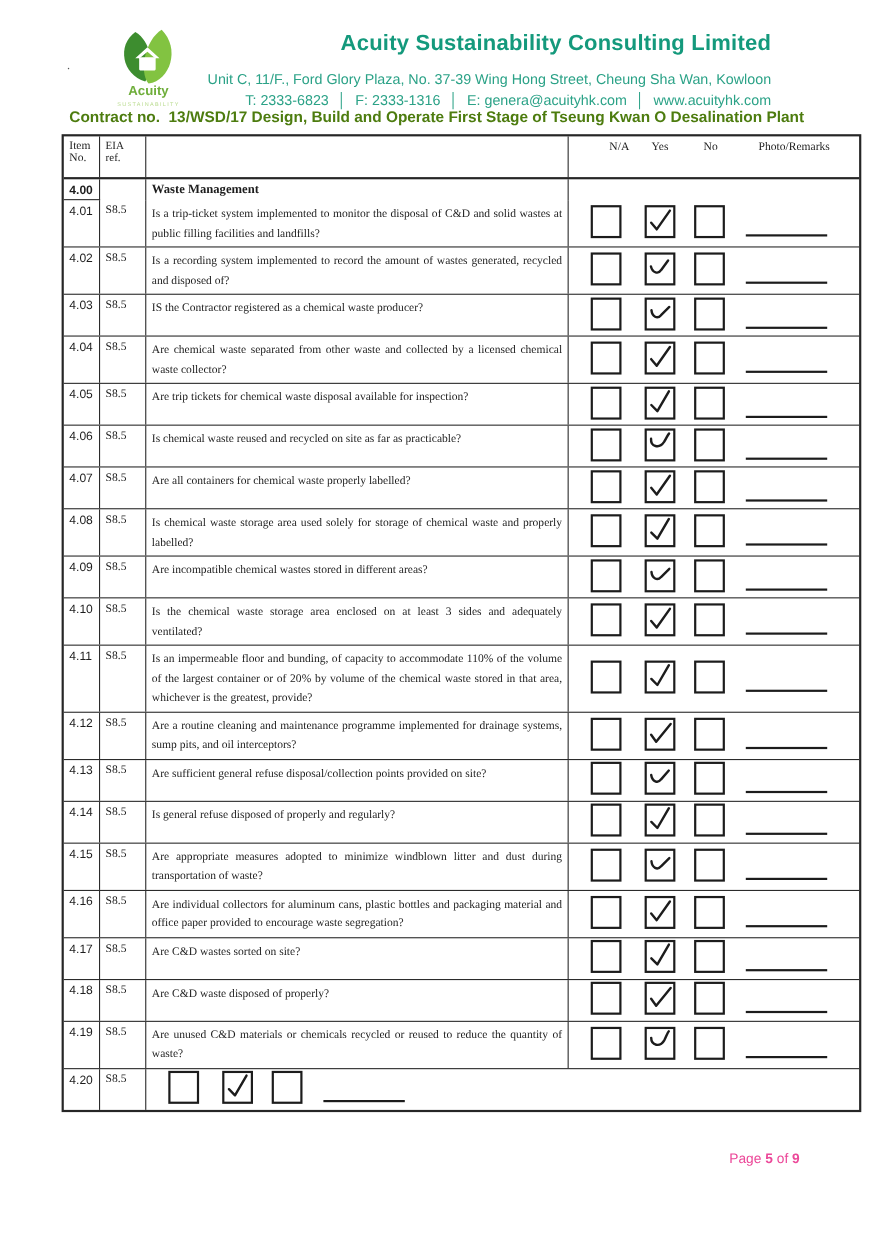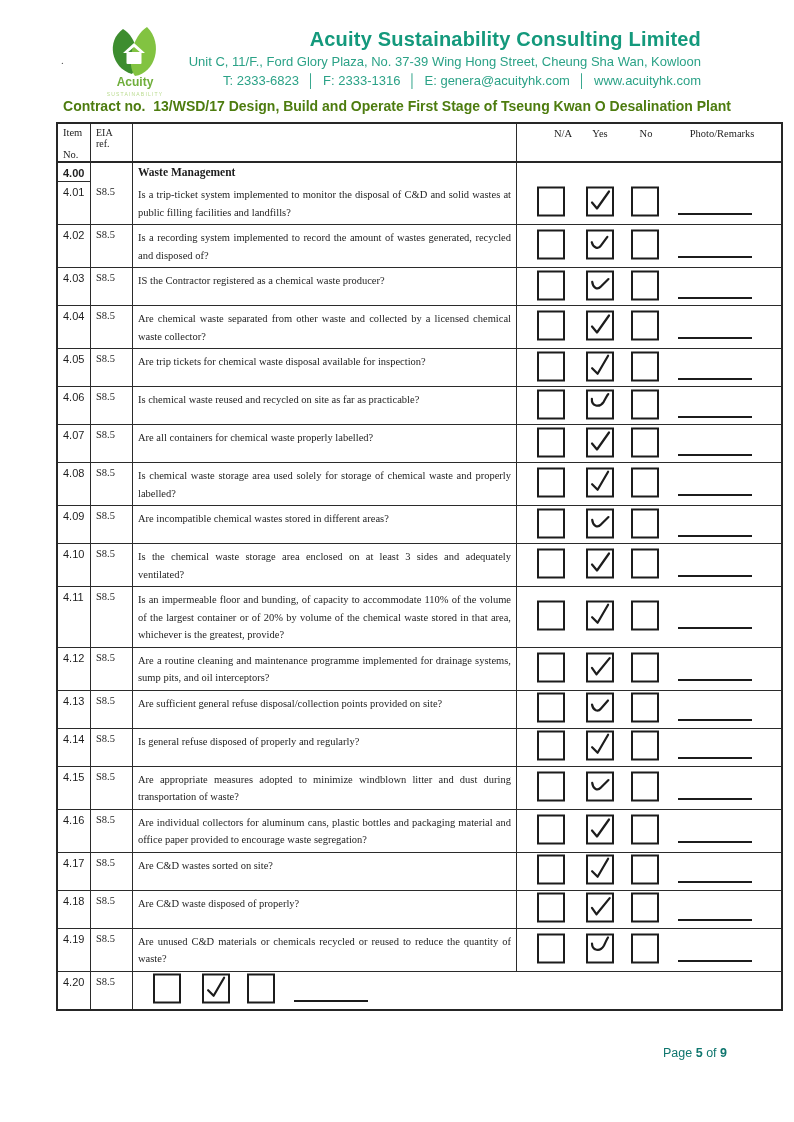--- a/index.html
+++ b/index.html
@@ -8,21 +8,21 @@
     background:#ffffff; overflow:hidden;
     font-family:"Liberation Serif", serif; color:#1d1d1d;
   }
   .speck { position:absolute; left:61px; top:54px; font-size:11px; color:#555; }
 
   
   .page-header { position:relative; height:96px; }
   .logo { position:absolute; left:92px; top:24px; width:96px; height:76px; }
   .logo text { font-family:"Liberation Sans", sans-serif; }
   .head-text { position:absolute; right:93px; top:28px; text-align:right; font-family:"Liberation Sans", sans-serif; }
-  .company-name { font-size:20px; font-weight:bold; color:var(--name-green,#14997c); letter-spacing:0.2px; margin-bottom:1px; }
+  .company-name { font-size:20px; font-weight:bold; color:var(--name-green,#14997c); letter-spacing:0.2px; margin-bottom:11px; }
   .addr-line, .contact-line { font-size:13px; color:var(--text-green,#2ba287); line-height:19px; }
   .contact-line .sep { padding:0 8px; font-weight:300; color:var(--text-green,#2ba287); }
 
   .doc-title {
     text-align:center; font-family:"Liberation Sans", sans-serif;
     font-size:14px; font-weight:bold; color:#4d7c0f; white-space:pre-wrap;
     margin-top:2px;
   }
 
   
@@ -30,21 +30,21 @@
     position:absolute; left:56px; top:122px; width:723px;
     border:2px solid #262626; background:#fff;
   }
   .grid-row { display:grid; grid-template-columns:33px 42px 384px 1fr; }
   .cell { box-sizing:border-box; padding:3px 5px 2px 5px; }
   .b-r { border-right:1.5px solid #2b2b2b; }
   .b-b { border-bottom:1.5px solid #2b2b2b; }
 
   
   .head-row { height:37px; border-bottom:2px solid #262626; }
-  .head-item { display:flex; flex-direction:column; justify-content:space-between; font-size:10.5px; padding-bottom:1px; }
+  .head-item { display:flex; flex-direction:column; justify-content:flex-start; font-size:10.5px; padding-bottom:1px; }
   .head-eia { font-size:10px; }
   .head-checks { position:relative; font-size:10.5px; }
   .lbl { position:absolute; top:4px; text-align:center; }
   .lbl-na  { left:17px;  width:34px;margin-left:12px; }
   .lbl-yes { left:66px;  width:34px; }
   .lbl-no  { left:112px; width:34px; }
   .lbl-rem { left:150px; width:110px; }
 
   
   .section-row { height:19px; }
@@ -72,21 +72,21 @@
   }
   .tick { position:absolute; left:-1px; top:0px; width:26px; height:26px; overflow:visible; }
   .tick path { fill:none; stroke:#1c1c1c; stroke-width:2.2; stroke-linecap:round; stroke-linejoin:round; }
   .tick.hook { top:-7px; }
   .tick.r1 { transform:rotate(-5deg); }
   .tick.r2 { transform:rotate(4deg); }
 
   
   .page-footer {
     position:absolute; top:1046px; right:67px;
-    font-family:"Liberation Sans", sans-serif; font-size:12.5px; color:#0f766e;
+    font-family:"Liberation Sans", sans-serif; font-size:12.5px; color:#ec4899;
   }
   .page-footer b { font-weight:700; }
 </style>
 </head>
 <body>
 
 <div class="page">
   <span class="speck">.</span>
 
   <div class="page-header">

